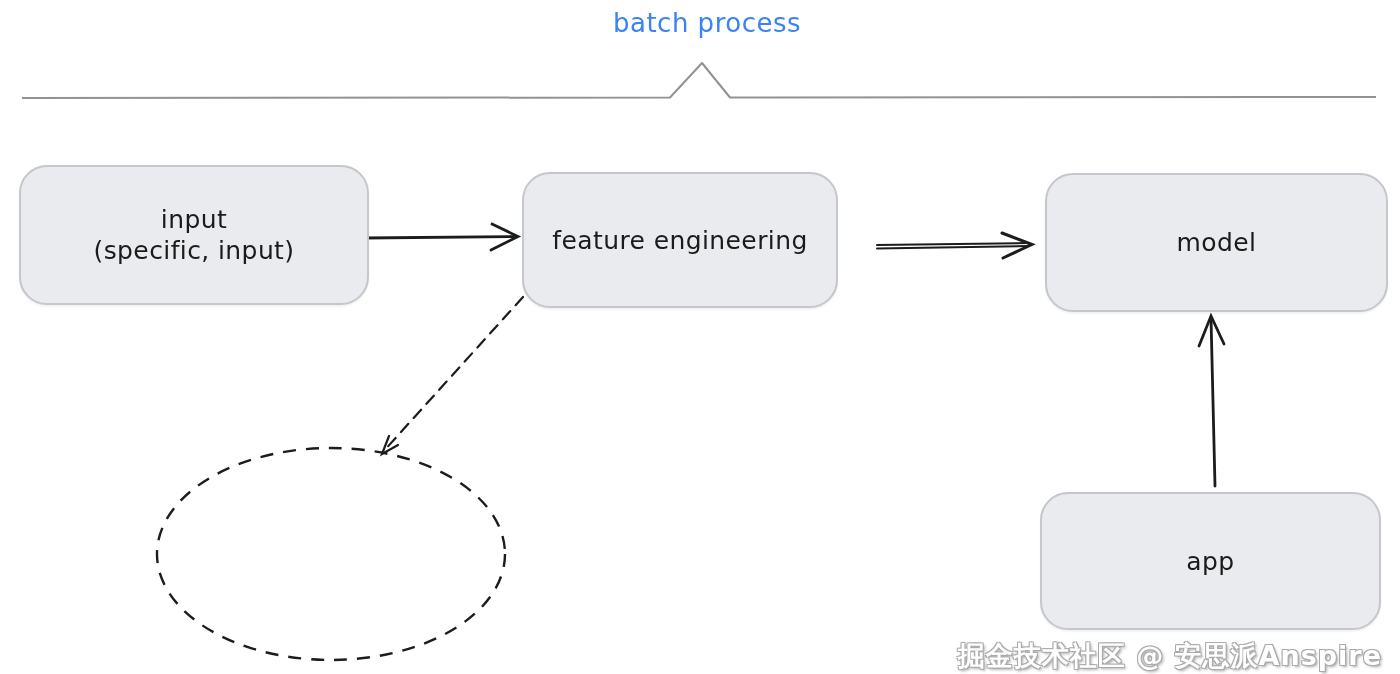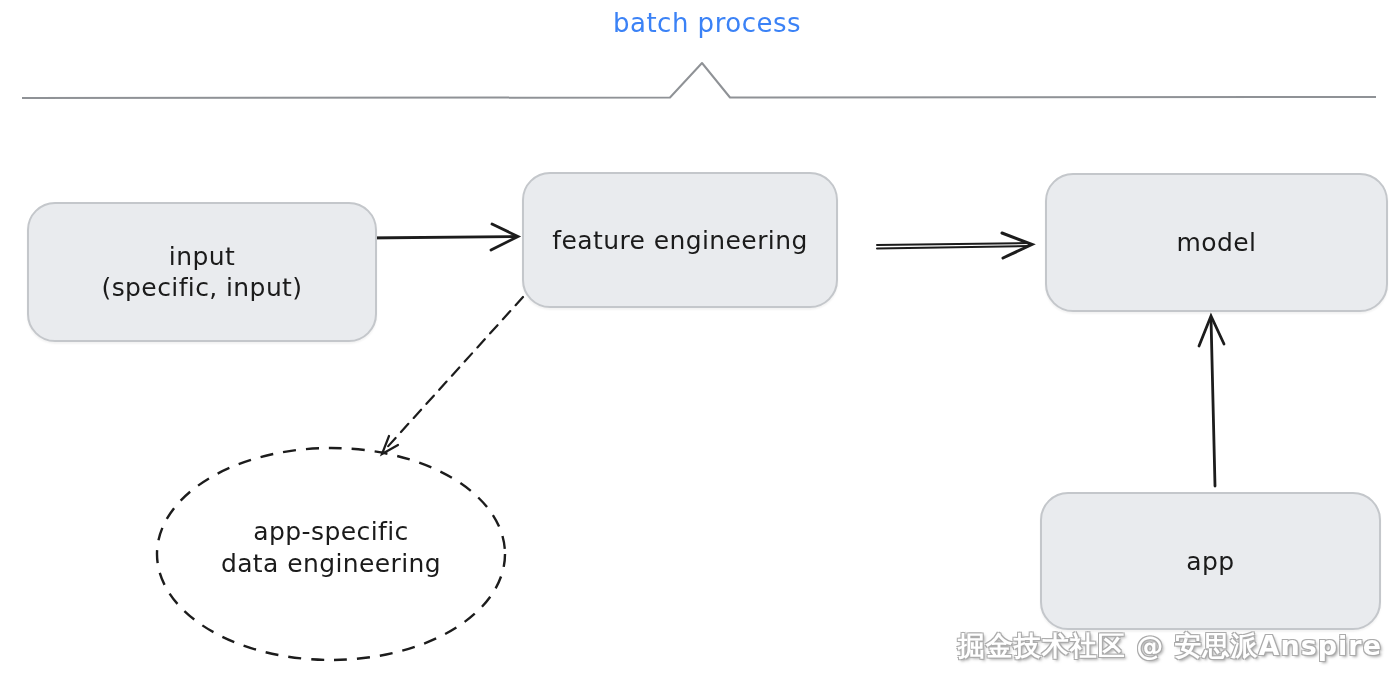--- a/index.html
+++ b/index.html
@@ -32,21 +32,21 @@
     background: #e9ebee;
     border: 2.5px solid #c4c7cb;
     border-radius: 28px;
     box-shadow: 0 2px 2px rgba(0,0,0,0.05);
     display: flex;
     flex-direction: column;
     align-items: center;
     justify-content: center;
     box-sizing: border-box;
   }
-  .node-input  { left: 27px;   top: 165px; width: 350px; height: 140px; margin-top: 37px; }
+  .node-input  { left: 19px;   top: 165px; width: 350px; height: 140px; }
   .node-feature{ left: 522px;  top: 172px; width: 316px; height: 136px; }
   .node-model  { left: 1045px; top: 173px; width: 343px; height: 139px; }
   .node-app    { left: 1040px; top: 492px; width: 341px; height: 138px; }
   .node-label {
     text-align: center;
     font-size: 25px;
     line-height: 31px;
     letter-spacing: 0.4px;
     color: #1b1b1b;
   }
@@ -57,21 +57,21 @@
     width: 320px;
     text-align: center;
     font-size: 25px;
     line-height: 32px;
     letter-spacing: 0.4px;
     color: #1b1b1b;
   }
   .ellipse-label span { display: block; }
   .watermark {
     position: absolute;
-    right: 18px; bottom: 10px;
+    right: 18px; bottom: 0;
     font-size: 27px;
     font-weight: bold;
     letter-spacing: 1px;
     color: #ffffff;
     text-shadow:
       -1px -1px 0 #ababab,
        1px -1px 0 #ababab,
       -1px  1px 0 #ababab,
        1px  1px 0 #ababab,
        2px  2px 3px rgba(90,90,90,0.55);
@@ -131,20 +131,16 @@
       <span>model</span>
     </div>
   </div>
 
   <div class="node node-app">
     <div class="node-label">
       <span>app</span>
     </div>
   </div>
 
-  <div class="ellipse-label">
-    <span>app-specific</span>
-    <span>data engineering</span>
-  </div>
 
   <div class="watermark">掘金技术社区 @ 安思派Anspire</div>
 
 </div>
 
 </body></html>

